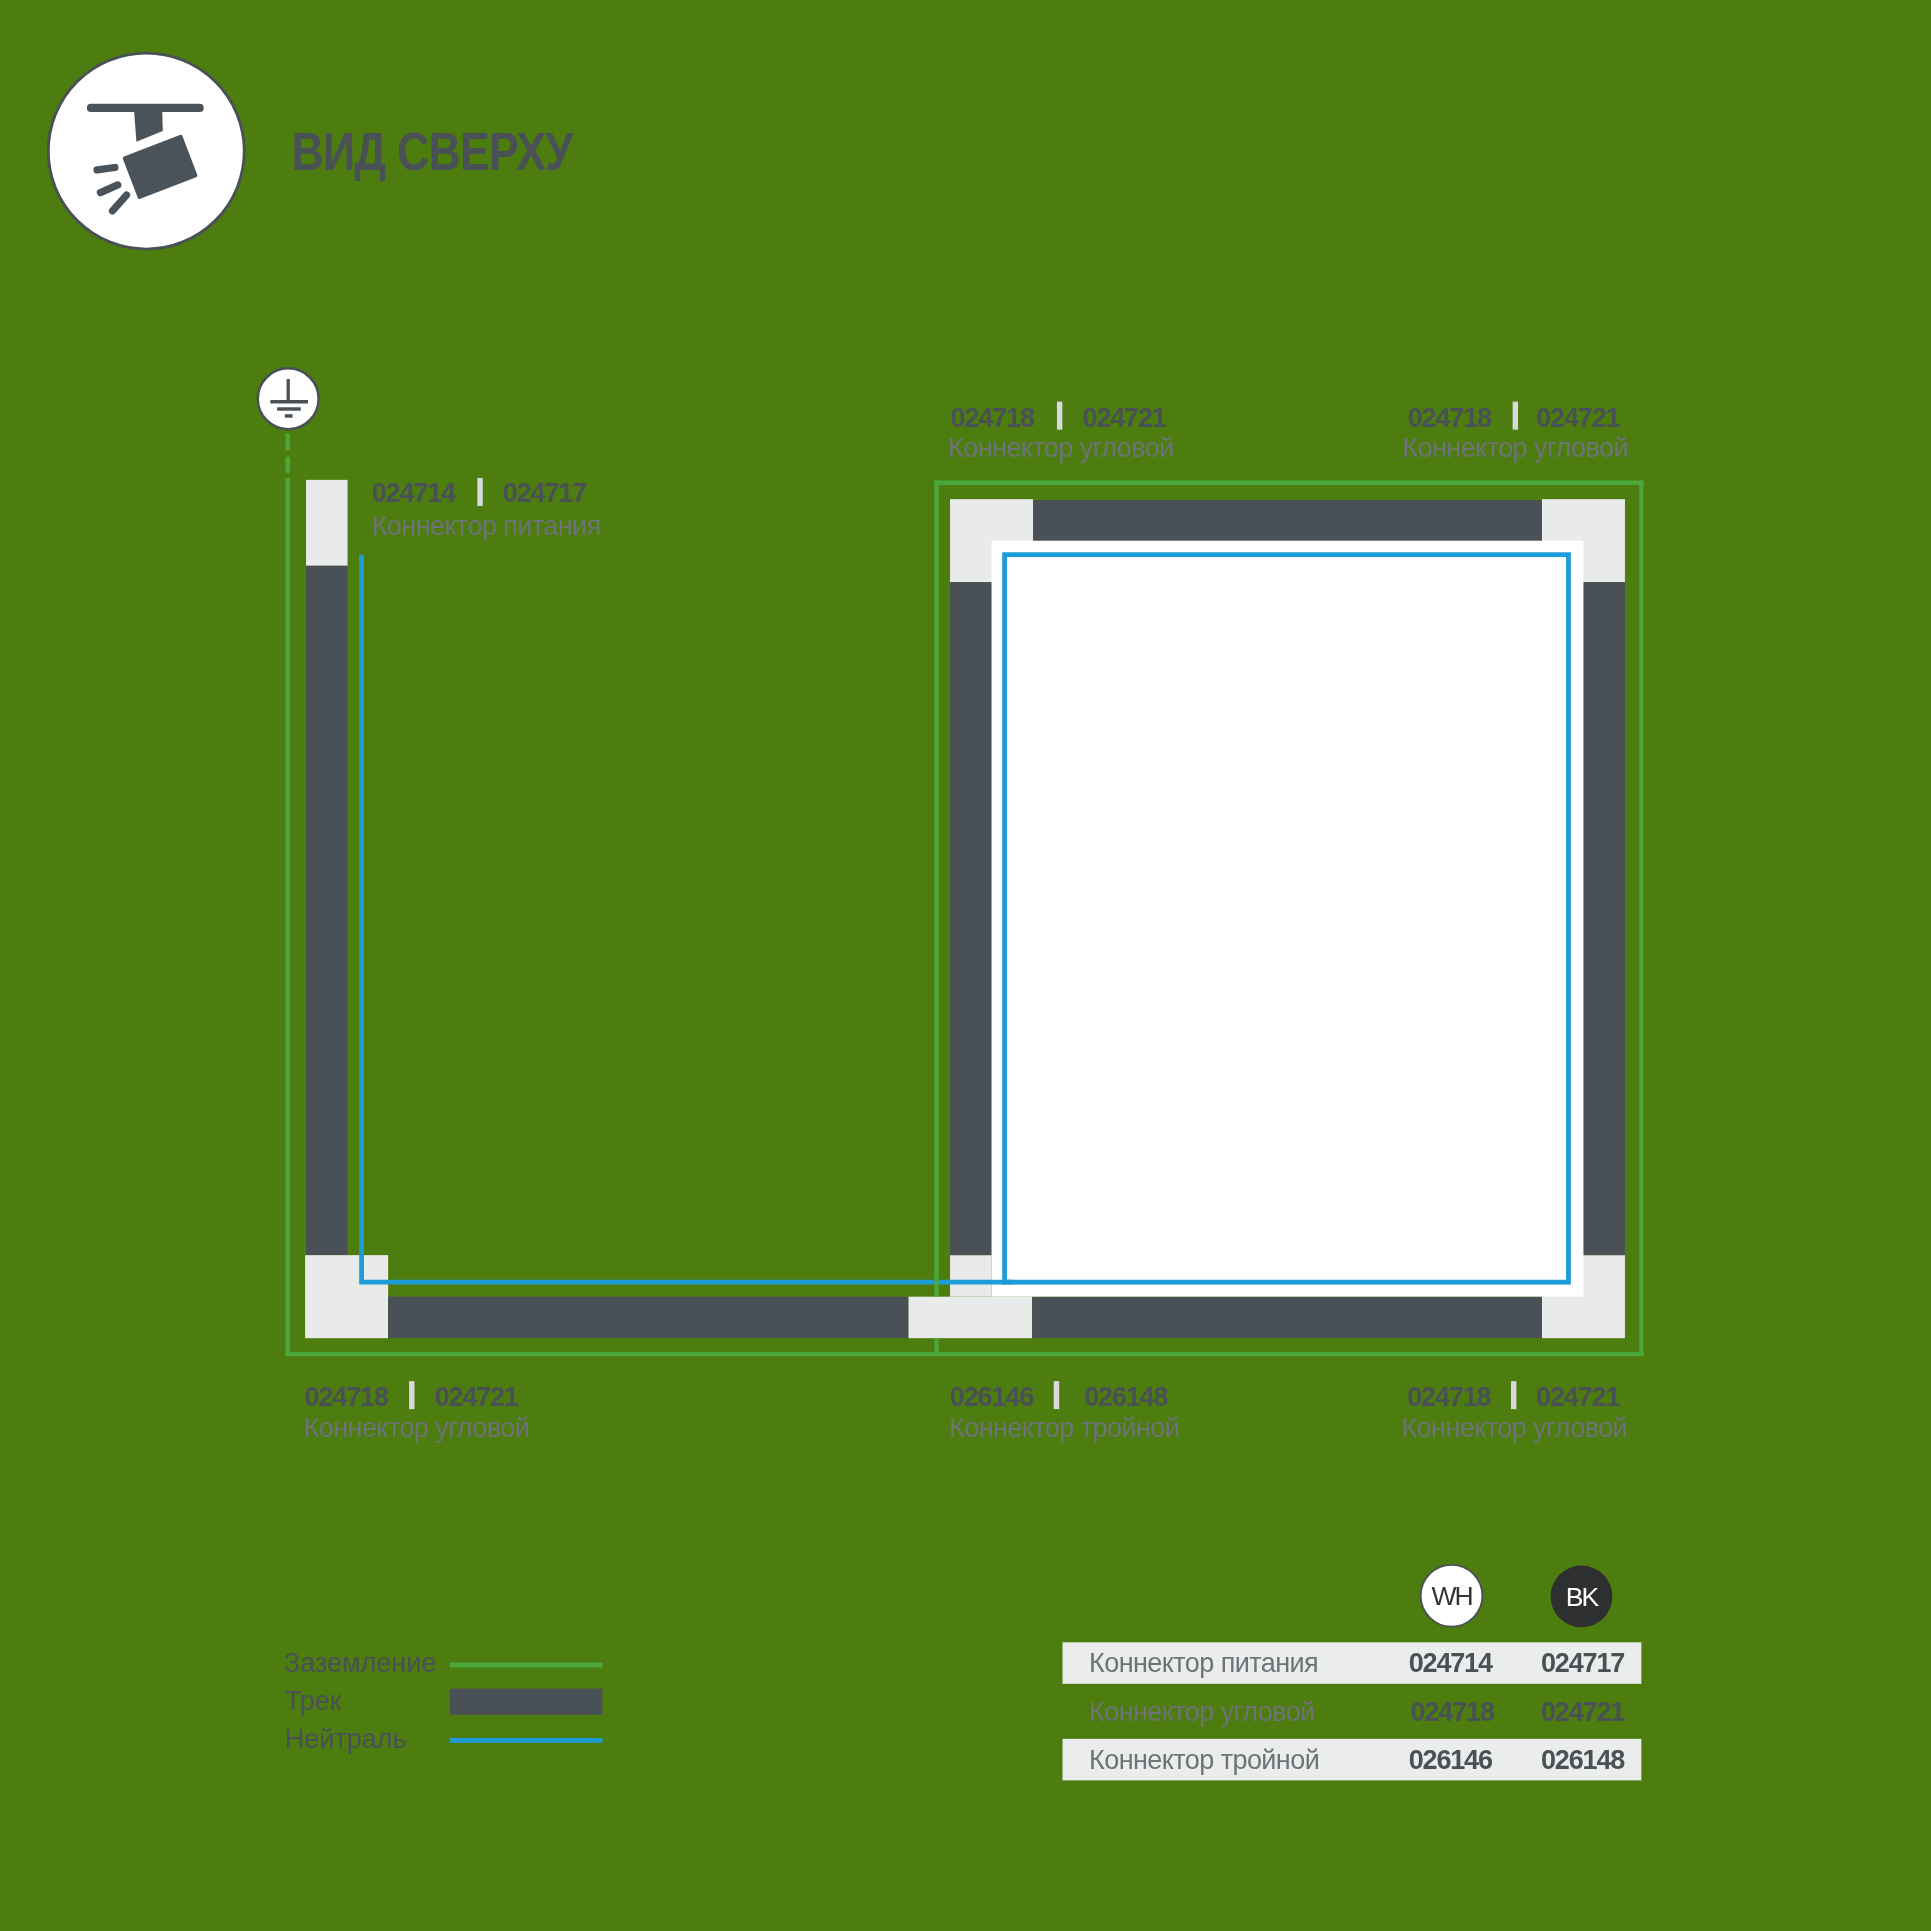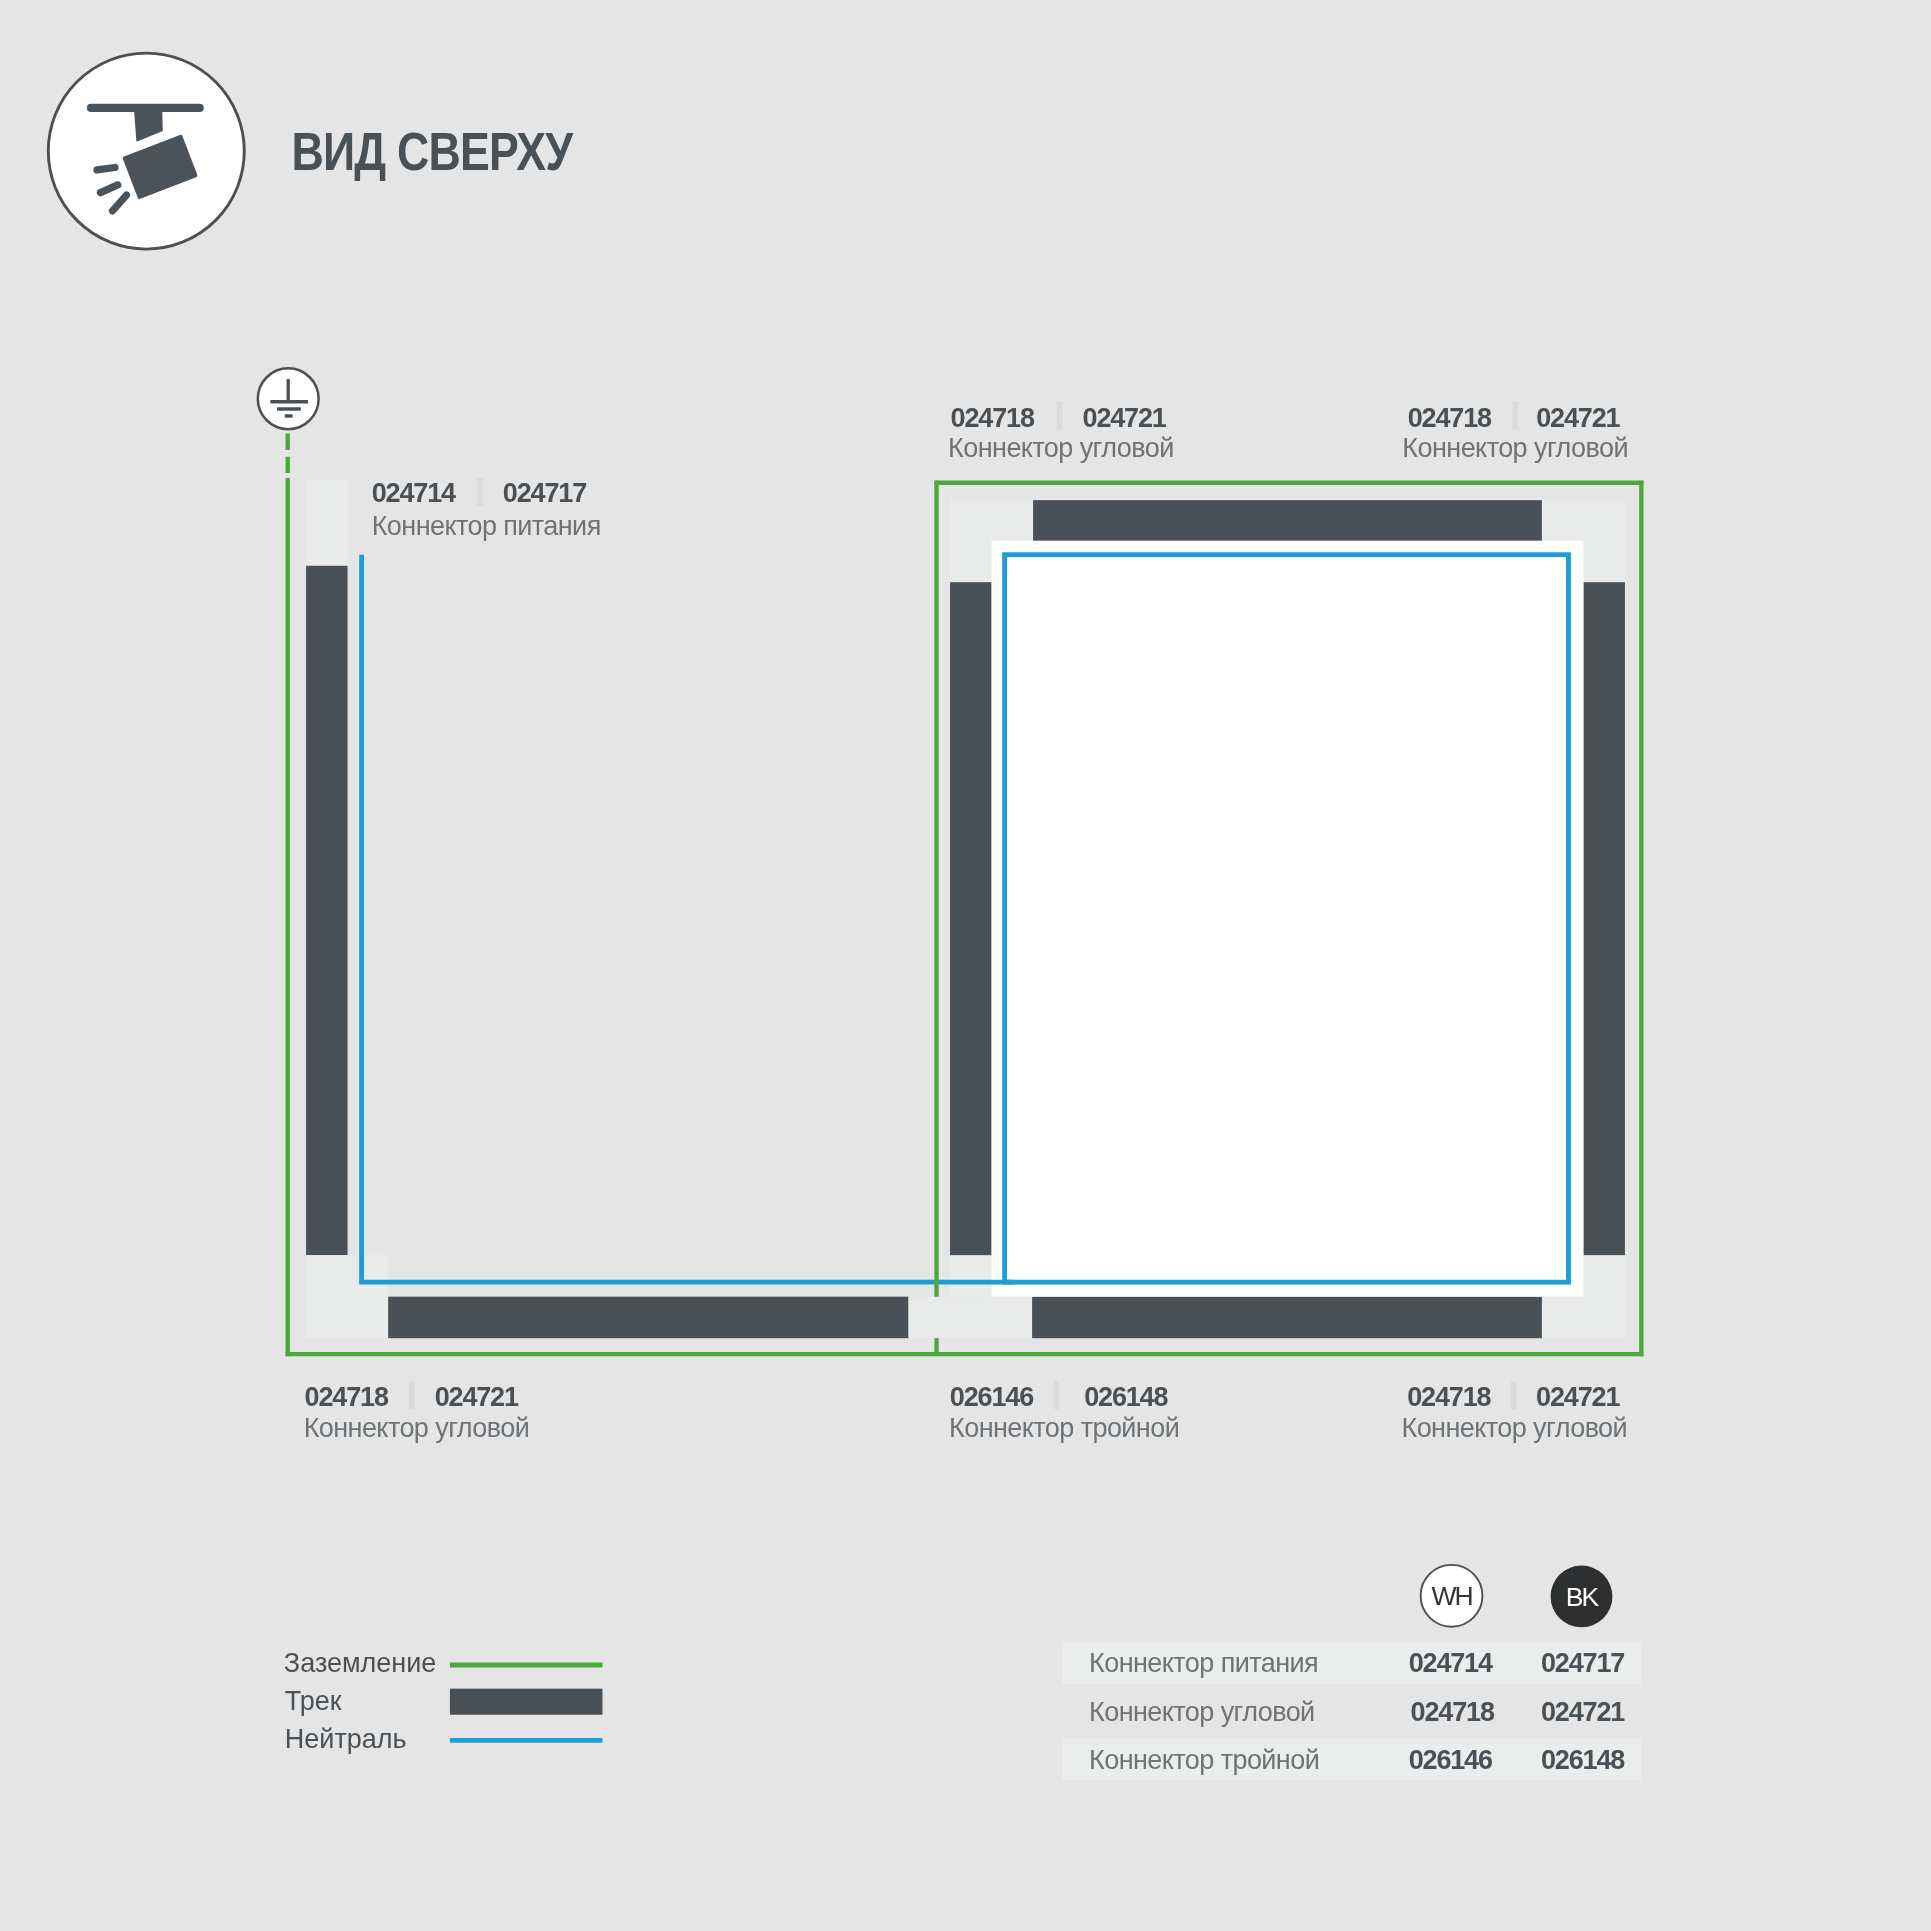--- a/index.html
+++ b/index.html
@@ -1,16 +1,16 @@
 <!DOCTYPE html>
 <html><head>
 <meta charset="utf-8">
 <style>
   html,body{margin:0;padding:0;background:#ffffff;}
-  #page{position:relative;width:1931px;height:1931px;background:#e5e5e5;overflow:hidden;opacity:0.999;
+  #page{position:relative;width:1931px;height:1931px;background:#4d7c0f;overflow:hidden;opacity:0.999;
         font-family:"Liberation Sans", sans-serif;}
   svg{position:absolute;left:0;top:0;}
   
   text{font-family:"Liberation Sans", sans-serif;}
   .num{font-weight:bold;fill:#4a5156;font-size:28px;letter-spacing:-1.2px;}
   .desc{fill:#6d7377;font-size:28px;letter-spacing:-0.6px;}
 </style>
 </head>
 <body>
 <div id="page">

